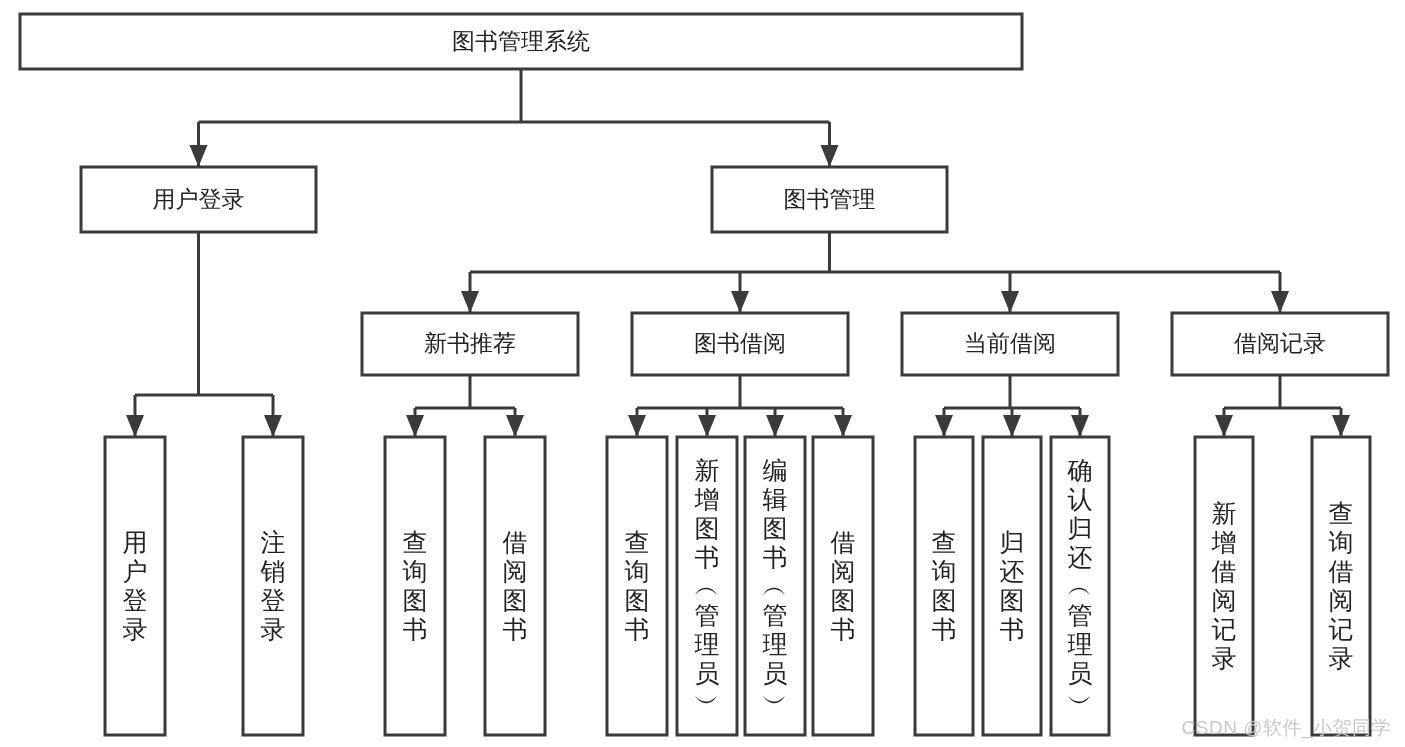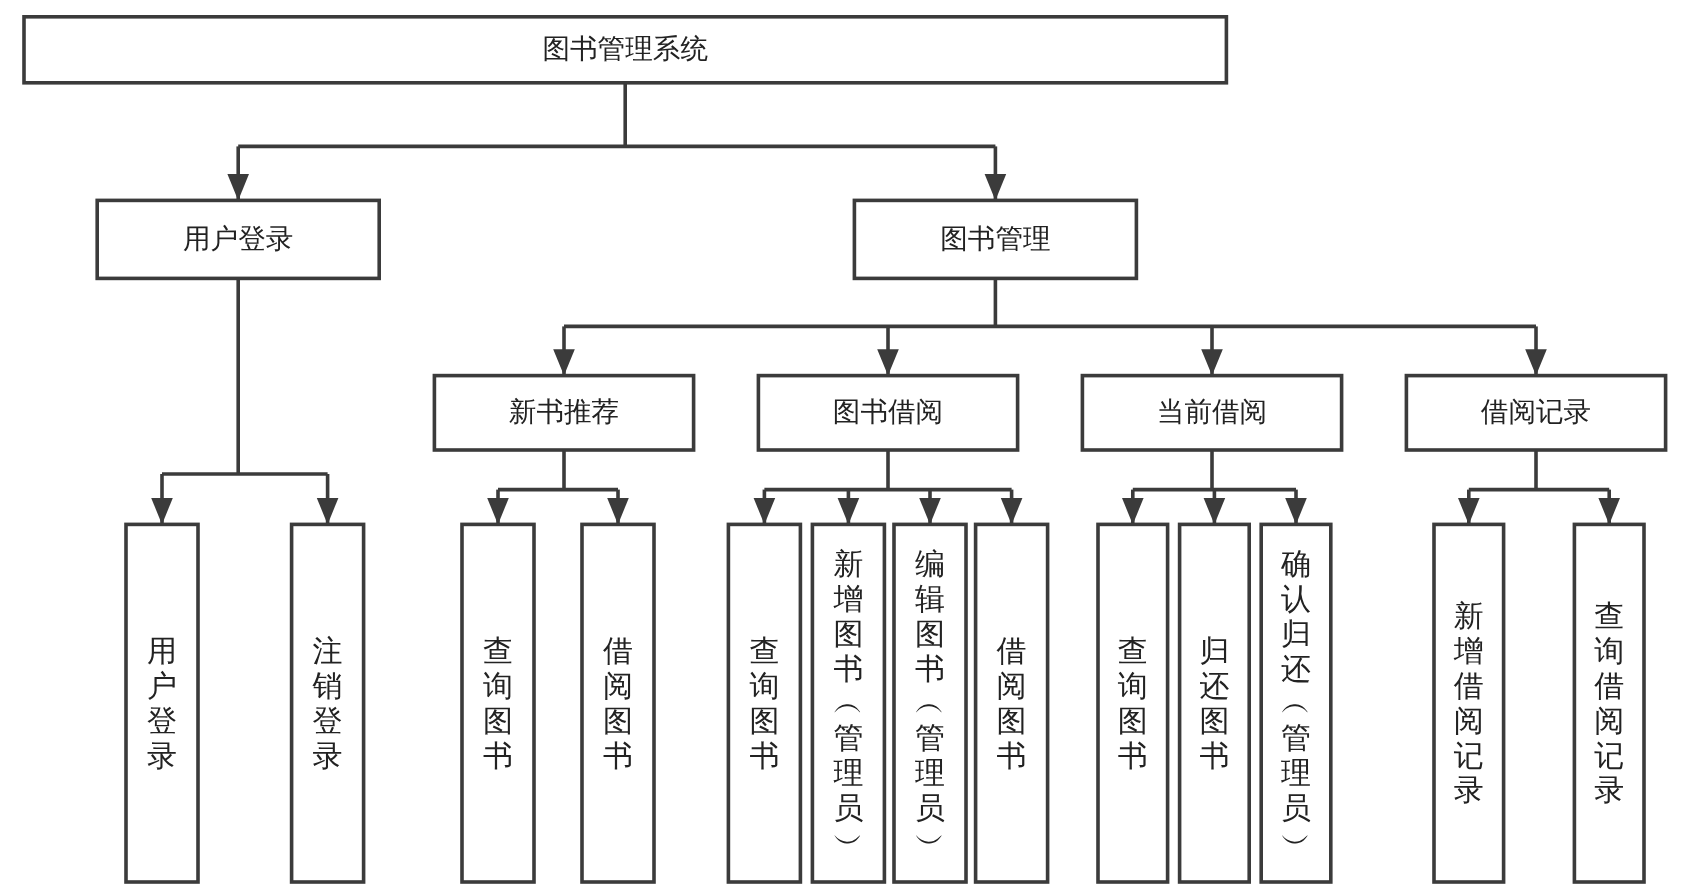--- a/index.html
+++ b/index.html
@@ -200,13 +200,14 @@
       </g>
       <g>
         <rect x="1195" y="437" width="58" height="298" class="leaf-rect"></rect>
         <text x="1224" y="522" class="leaf-label"><tspan x="1224" dy="0">新</tspan><tspan x="1224" dy="29">增</tspan><tspan x="1224" dy="29">借</tspan><tspan x="1224" dy="29">阅</tspan><tspan x="1224" dy="29">记</tspan><tspan x="1224" dy="29">录</tspan></text>
       </g>
       <g>
         <rect x="1312" y="437" width="58" height="298" class="leaf-rect"></rect>
         <text x="1341" y="522" class="leaf-label"><tspan x="1341" dy="0">查</tspan><tspan x="1341" dy="29">询</tspan><tspan x="1341" dy="29">借</tspan><tspan x="1341" dy="29">阅</tspan><tspan x="1341" dy="29">记</tspan><tspan x="1341" dy="29">录</tspan></text>
       </g>
     </svg>
+  <div class="watermark">CSDN @软件_小贺同学</div>
 </div>
 
 </body></html>

